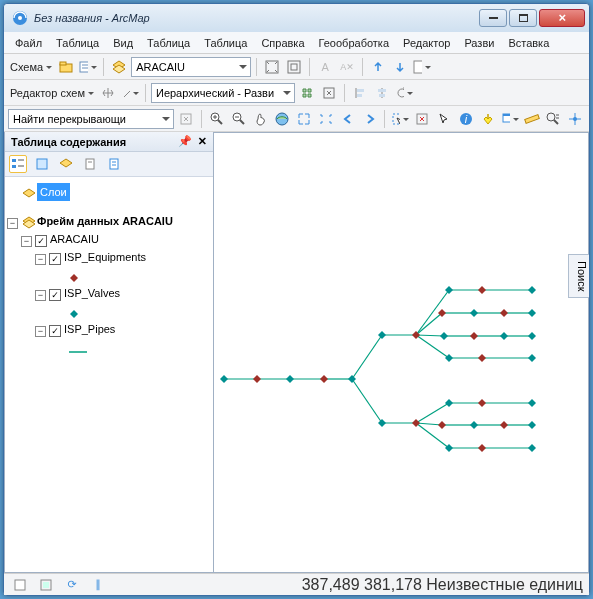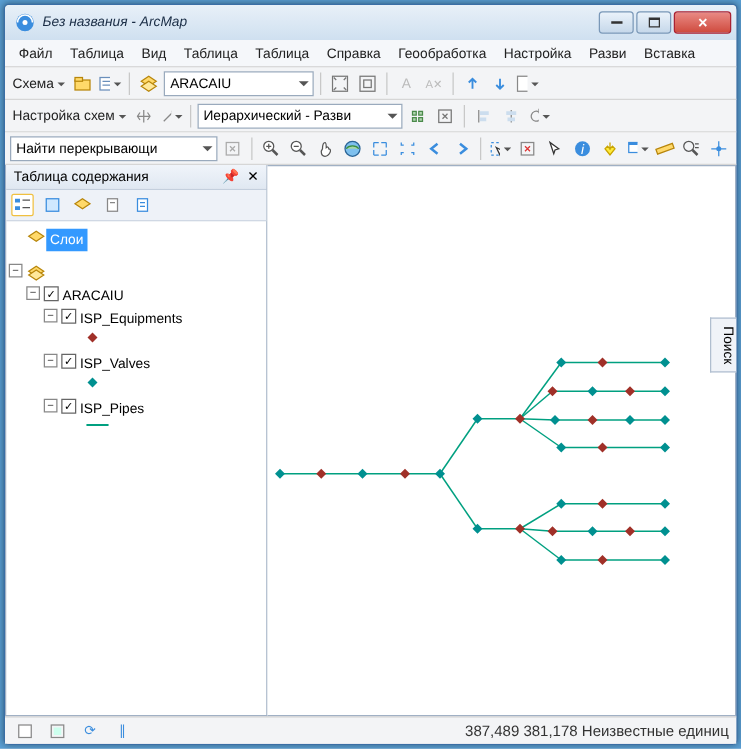--- a/index.html
+++ b/index.html
@@ -14,35 +14,35 @@
   .menubar span { padding: 2px 7px; color: #222; cursor: default; }
   .toolbar { display: flex; align-items: center; padding: 2px 4px; background: #f3f4f6; border-bottom: 1px solid #d6d6d6; gap: 2px; flex-wrap: nowrap; height: 26px; }
   .tb-sep { width: 1px; height: 18px; background: #c8c8c8; margin: 0 3px; }
   .tb-btn { width: 20px; height: 20px; display: flex; align-items: center; justify-content: center; border: 1px solid transparent; border-radius: 2px; }
   .tb-label { padding: 0 2px; display: flex; align-items: center; color: #222; }
   .tb-dd::after { content:''; display:inline-block; border: 3px solid transparent; border-top-color:#555; margin-left:3px; position:relative; top:2px;}
   .combo { height: 20px; border: 1px solid #9aaabd; background: #fff; display: flex; align-items: center; padding: 0 14px 0 4px; position: relative; min-width: 80px; }
   .combo::after { content:''; position:absolute; right:3px; top:7px; border:4px solid transparent; border-top-color:#555; }
   .content { flex: 1; display: flex; position: relative; overflow: hidden; }
   .toc { width: 210px; background: #fff; border: 1px solid #a0b0c4; border-top: none; display: flex; flex-direction: column; }
-  .toc-title { background: linear-gradient(#f0f4fa,#e0e8f2); border-bottom: 1px solid #c4cfdd; padding: 3px 6px; display: flex; align-items: center; }
+  .toc-title { background: linear-gradient(#f0f4fa,#e0e8f2); border-bottom: 1px solid #c4cfdd; padding: 3px 6px; display: flex; align-items: center; font-weight: bold; }
   .toc-title .t { flex:1; }
   .toc-tb { background:#eef2f8; border-bottom:1px solid #d0d8e4; padding:3px 4px; display:flex; gap:6px; }
   .toc-tb .ic { width:18px; height:18px; display:flex; align-items:center; justify-content:center; }
   .toc-tb .ic.active { background:#fff; border:1px solid #f0c040; border-radius:2px; }
   .tree { flex:1; padding: 6px 2px; overflow:auto; line-height: 16px; }
-  .tree-row { display:flex; align-items:flex-start; height:18px; white-space:nowrap; }
+  .tree-row { display:flex; align-items:flex-end; height:18px; white-space:nowrap; }
   .indent { display:inline-block; }
   .exp { width:11px; height:11px; border:1px solid #888; background:#fff; font-size:9px; line-height:9px; text-align:center; margin-right:3px; color:#333; }
   .chk { width:12px; height:12px; border:1px solid #666; background:#fff; font-size:9px; text-align:center; line-height:10px; margin-right:3px; }
   .lyr-selected { background:#3399ff; color:#fff; padding: 1px 3px; }
   .map { flex:1; background:#fff; border:1px solid #a0b0c4; border-left:none; position:relative; overflow:hidden; }
   .rt-tab { position:absolute; right:-1px; top:122px; width:22px; background:#f0f3f8; border:1px solid #b0becf; border-right:none; padding: 6px 2px; text-align:center; writing-mode: vertical-rl; }
   .statusbar { height:22px; background:#f3f4f6; border-top:1px solid #d0d0d0; display:flex; align-items:center; padding:0 6px; gap:6px; }
-  .statusbar .coord { margin-left:auto; font-size:12px; color:#333; }
+  .statusbar .coord { margin-left:auto; font-size:16px; color:#333; }
   svg { display:block; }
   .minus-ic { width:9px; height:2px; background:#333; }
   .sq-ic { width:9px; height:8px; border:1px solid #333; border-top-width:2px; }
   .x-ic { font-size:13px; font-weight:bold; line-height:10px; }
 </style>
 </head>
 <body>
 <div class="window">
 
   <div class="titlebar">
@@ -64,21 +64,21 @@
   </div>
 
   <div class="menubar">
     <span>Файл</span>
     <span>Таблица</span>
     <span>Вид</span>
     <span>Таблица</span>
     <span>Таблица</span>
     <span>Справка</span>
     <span>Геообработка</span>
-    <span>Настройка</span>
+    <span>Редактор</span>
     <span>Разви</span>
     <span>Вставка</span>
   </div>
 
   <div class="toolbar">
     <span class="tb-label tb-dd">Схема</span>
     <div class="tb-btn">
         <svg width="16" height="16">
           <rect x="2" y="5" width="12" height="8" fill="#ffd96a" stroke="#b8860b"></rect>
           <rect x="2" y="3" width="6" height="3" fill="#ffd96a" stroke="#b8860b"></rect>
@@ -129,33 +129,33 @@
         </svg>
       </div>
     <div class="tb-btn tb-dd">
         <svg width="12" height="14">
           <rect x="1" y="1" width="10" height="12" fill="#fff" stroke="#888"></rect>
         </svg>
       </div>
   </div>
 
   <div class="toolbar">
-    <span class="tb-label tb-dd">Настройка схем</span>
+    <span class="tb-label tb-dd">Редактор схем</span>
     <div class="tb-btn">
         <svg width="14" height="14">
           <path d="M2 7h10M7 2v10M4 4l-2 3 2 3M10 4l2 3-2 3" fill="none" stroke="#888"></path>
         </svg>
       </div>
     <div class="tb-btn tb-dd">
         <svg width="14" height="14">
           <path d="M3 11L11 3M9 3h2v2" fill="none" stroke="#888"></path>
         </svg>
       </div>
     <div class="tb-sep"></div>
-    <div class="combo" style="width:164px">
+    <div class="combo" style="width:144px">
         <span>Иерархический - Разви</span>
       </div>
     <div class="tb-btn">
         <svg width="14" height="14">
           <path d="M3 3h3v3H3zM8 3h3v3H8zM3 8h3v3H3zM8 8h3v3H8z" fill="#b0d4b0" stroke="#4a8a4a"></path>
         </svg>
       </div>
     <div class="tb-btn">
         <svg width="14" height="14">
           <rect x="2" y="2" width="10" height="10" fill="none" stroke="#777"></rect>
@@ -348,20 +348,21 @@
             </svg>
           <span class="lyr-selected">Слои</span>
         </div>
         <div style="height:10px"></div>
         <div class="tree-row">
           <span class="exp">−</span>
           <svg width="16" height="14">
               <polygon points="8,2 14,6 8,10 2,6" fill="#ffd96a" stroke="#b8860b"></polygon>
               <polygon points="8,5 14,9 8,13 2,9" fill="#ffe89a" stroke="#b8860b"></polygon>
             </svg>
+          <b>Фрейм данных ARACAIU</b>
         </div>
         <div class="tree-row">
           <span class="indent" style="width:14px"></span>
           <span class="exp">−</span>
           <span class="chk">✓</span>
           <span>ARACAIU</span>
         </div>
         <div class="tree-row">
           <span class="indent" style="width:28px"></span>
           <span class="exp">−</span>

